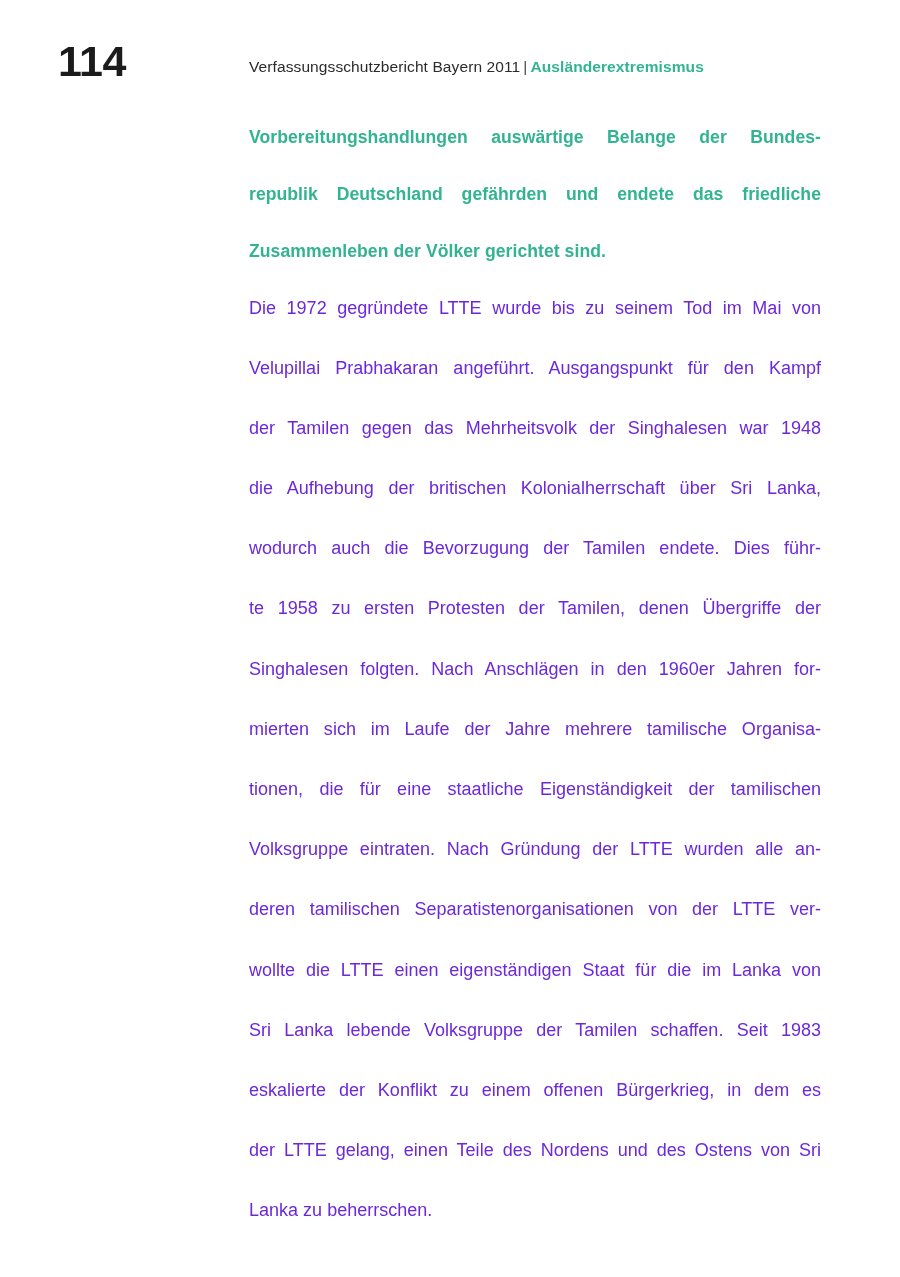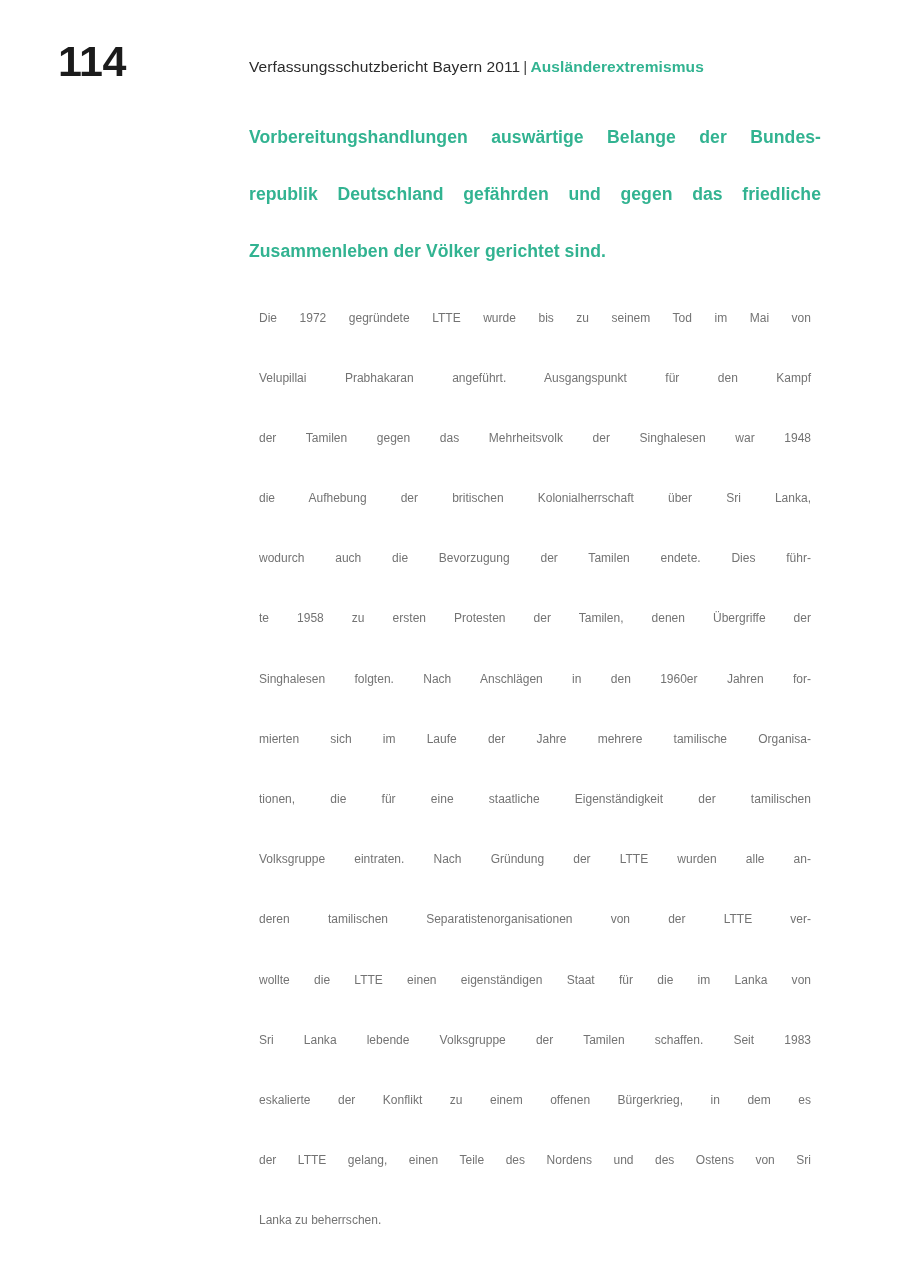--- a/index.html
+++ b/index.html
@@ -80,25 +80,25 @@
   }
   .lede .ln::after {
     content: "";
     display: inline-block;
     width: 100%;
     height: 0;
   }
   .lede .ln.last::after { display: none; }
 
   .body-para {
-    color: #737373;
-    font-size: 12px;
+    color: #6d28d9;
+    font-size: 18px;
     line-height: 30.1px;
     letter-spacing: 0.01px;
-    margin: 10px;
+    margin: 0;
   }
   .body-para .ln {
     display: block;
     text-align: justify;
   }
   .body-para .ln::after {
     content: "";
     display: inline-block;
     width: 100%;
     height: 0;
@@ -115,21 +115,21 @@
   <div class="page-number">114</div>
 
   <div class="running-head">
     <span>Verfassungsschutzbericht Bayern 2011</span><span class="rh-sep">|</span><span class="rh-section">Ausländerextremismus</span>
   </div>
 
   <div class="column">
 
     <div class="lede" id="lede">
         <span class="ln">Vorbereitungshandlungen auswärtige Belange der Bundes-</span>
-        <span class="ln">republik Deutschland gefährden und gegen das friedliche</span>
+        <span class="ln">republik Deutschland gefährden und endete das friedliche</span>
         <span class="ln last">Zusammenleben der Völker gerichtet sind.</span>
       </div>
 
     <div class="gap-lede-to-body"></div>
 
     <div class="body-para" id="para-0">
         <span class="ln">Die 1972 gegründete LTTE wurde bis zu seinem Tod im Mai von</span>
         <span class="ln">Velupillai Prabhakaran angeführt. Ausgangspunkt für den Kampf</span>
         <span class="ln">der Tamilen gegen das Mehrheitsvolk der Singhalesen war 1948</span>
         <span class="ln">die Aufhebung der britischen Kolonialherrschaft über Sri Lanka,</span>

